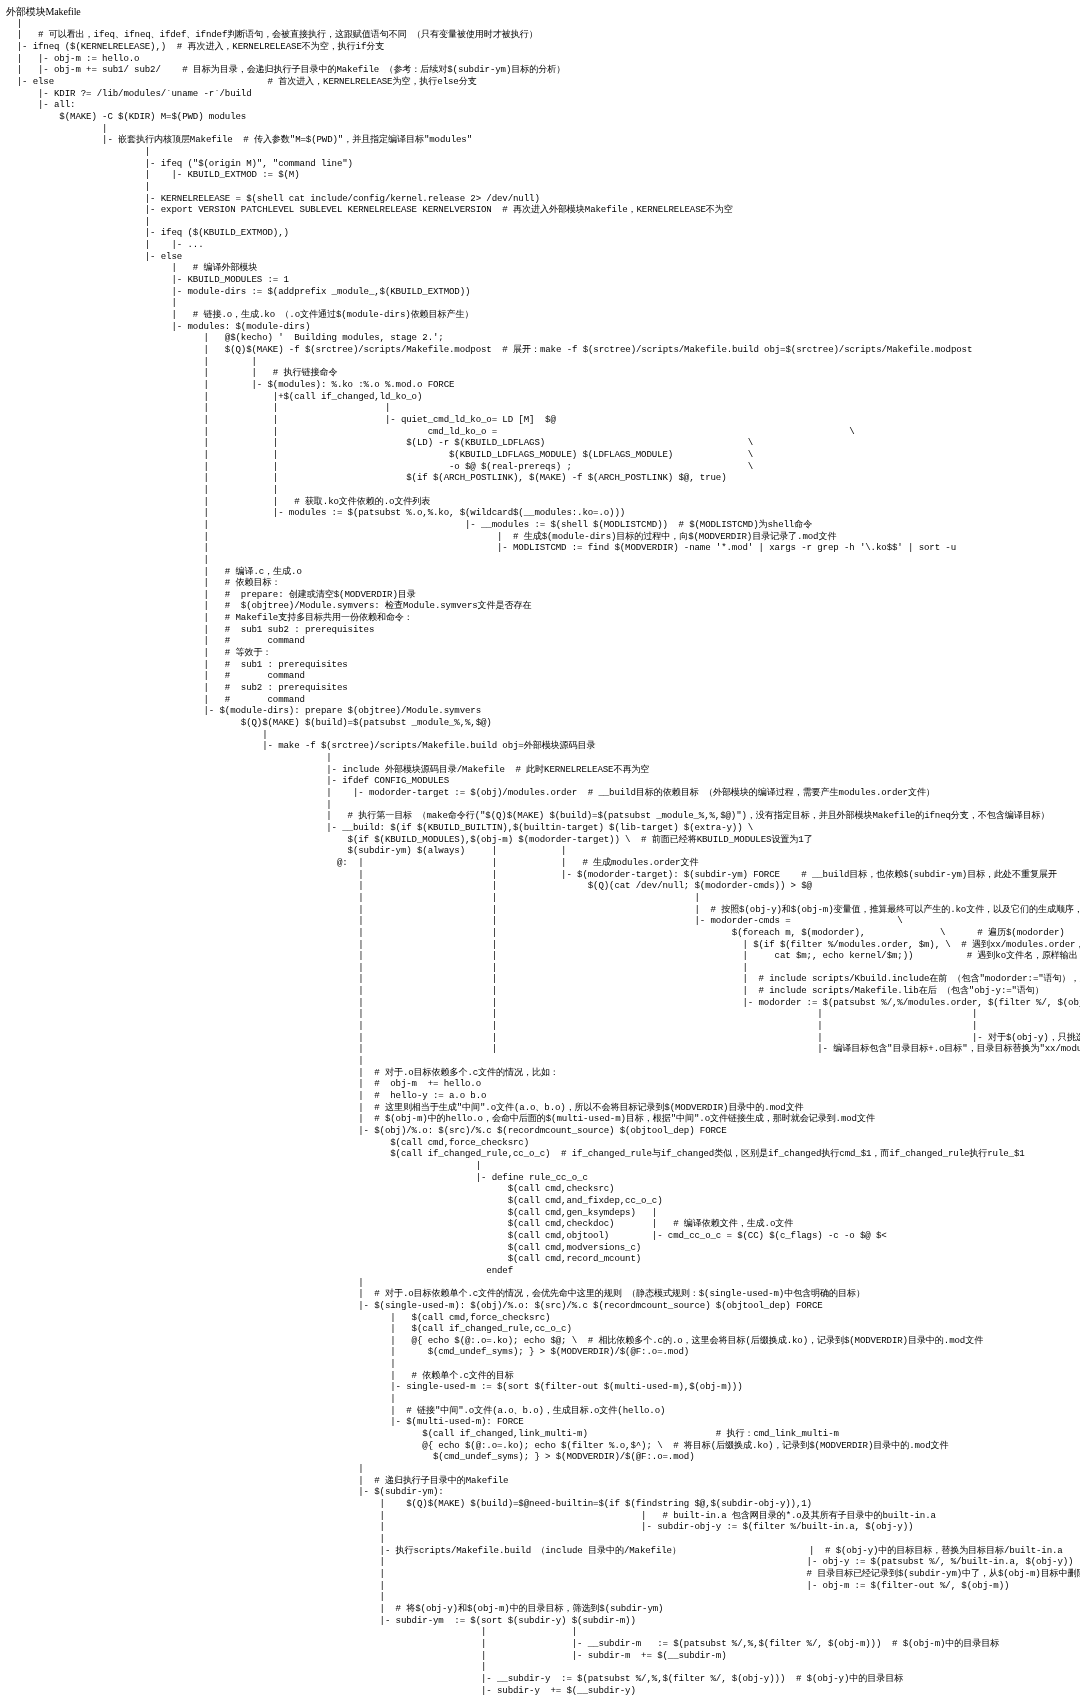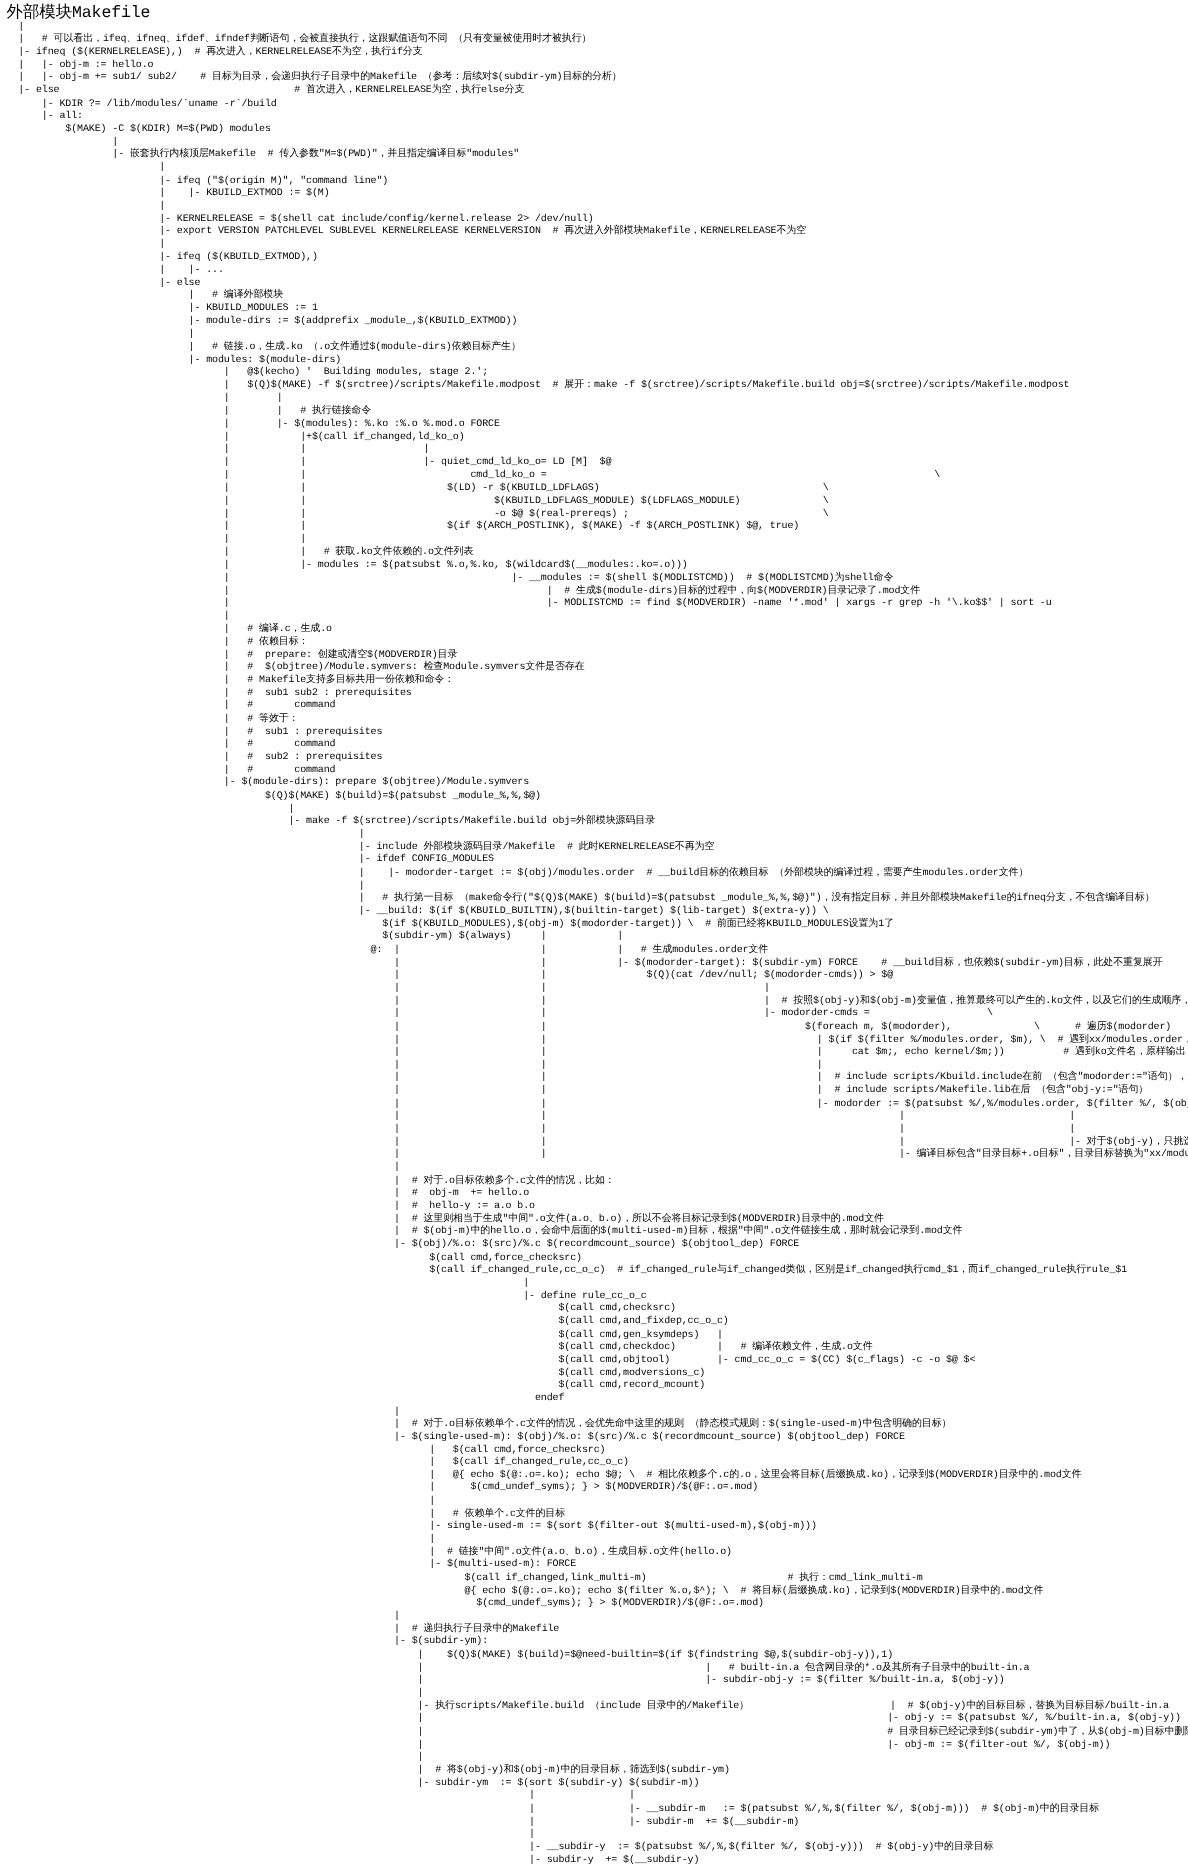--- a/index.html
+++ b/index.html
@@ -20,19 +20,20 @@
     color: #000000;
     white-space: pre;
     letter-spacing: -0.12px;
   }
   .line {
     white-space: pre;
     height: 11.66px;
     min-height: 11.66px;
   }
   .title-line {
-    font-size: 15px;
+    font-size: 10px;
+    font-family: Liberation Serif, serif;
   }
 </style>
 </head>
 <body>
 
 <div id="diagram"><div class="line title-line">外部模块Makefile</div><div class="line">  |</div><div class="line">  |   # 可以看出，ifeq、ifneq、ifdef、ifndef判断语句，会被直接执行，这跟赋值语句不同 （只有变量被使用时才被执行）</div><div class="line">  |- ifneq ($(KERNELRELEASE),)  # 再次进入，KERNELRELEASE不为空，执行if分支</div><div class="line">  |   |- obj-m := hello.o</div><div class="line">  |   |- obj-m += sub1/ sub2/    # 目标为目录，会递归执行子目录中的Makefile （参考：后续对$(subdir-ym)目标的分析）</div><div class="line">  |- else                                        # 首次进入，KERNELRELEASE为空，执行else分支</div><div class="line">      |- KDIR ?= /lib/modules/`uname -r`/build</div><div class="line">      |- all:</div><div class="line">          $(MAKE) -C $(KDIR) M=$(PWD) modules</div><div class="line">                  |</div><div class="line">                  |- 嵌套执行内核顶层Makefile  # 传入参数"M=$(PWD)"，并且指定编译目标"modules"</div><div class="line">                          |</div><div class="line">                          |- ifeq ("$(origin M)", "command line")</div><div class="line">                          |    |- KBUILD_EXTMOD := $(M)</div><div class="line">                          |</div><div class="line">                          |- KERNELRELEASE = $(shell cat include/config/kernel.release 2&gt; /dev/null)</div><div class="line">                          |- export VERSION PATCHLEVEL SUBLEVEL KERNELRELEASE KERNELVERSION  # 再次进入外部模块Makefile，KERNELRELEASE不为空</div><div class="line">                          |</div><div class="line">                          |- ifeq ($(KBUILD_EXTMOD),)</div><div class="line">                          |    |- ...</div><div class="line">                          |- else</div><div class="line">                               |   # 编译外部模块</div><div class="line">                               |- KBUILD_MODULES := 1</div><div class="line">                               |- module-dirs := $(addprefix _module_,$(KBUILD_EXTMOD))</div><div class="line">                               |</div><div class="line">                               |   # 链接.o，生成.ko （.o文件通过$(module-dirs)依赖目标产生）</div><div class="line">                               |- modules: $(module-dirs)</div><div class="line">                                     |   @$(kecho) '  Building modules, stage 2.';</div><div class="line">                                     |   $(Q)$(MAKE) -f $(srctree)/scripts/Makefile.modpost  # 展开：make -f $(srctree)/scripts/Makefile.build obj=$(srctree)/scripts/Makefile.modpost</div><div class="line">                                     |        |</div><div class="line">                                     |        |   # 执行链接命令</div><div class="line">                                     |        |- $(modules): %.ko :%.o %.mod.o FORCE</div><div class="line">                                     |            |+$(call if_changed,ld_ko_o)</div><div class="line">                                     |            |                    |</div><div class="line">                                     |            |                    |- quiet_cmd_ld_ko_o= LD [M]  $@</div><div class="line">                                     |            |                            cmd_ld_ko_o =                                                                  \</div><div class="line">                                     |            |                        $(LD) -r $(KBUILD_LDFLAGS)                                      \</div><div class="line">                                     |            |                                $(KBUILD_LDFLAGS_MODULE) $(LDFLAGS_MODULE)              \</div><div class="line">                                     |            |                                -o $@ $(real-prereqs) ;                                 \</div><div class="line">                                     |            |                        $(if $(ARCH_POSTLINK), $(MAKE) -f $(ARCH_POSTLINK) $@, true)</div><div class="line">                                     |            |</div><div class="line">                                     |            |   # 获取.ko文件依赖的.o文件列表</div><div class="line">                                     |            |- modules := $(patsubst %.o,%.ko, $(wildcard$(__modules:.ko=.o)))</div><div class="line">                                     |                                                |- __modules := $(shell $(MODLISTCMD))  # $(MODLISTCMD)为shell命令</div><div class="line">                                     |                                                      |  # 生成$(module-dirs)目标的过程中，向$(MODVERDIR)目录记录了.mod文件</div><div class="line">                                     |                                                      |- MODLISTCMD := find $(MODVERDIR) -name '*.mod' | xargs -r grep -h '\.ko$$' | sort -u</div><div class="line">                                     |</div><div class="line">                                     |   # 编译.c，生成.o</div><div class="line">                                     |   # 依赖目标：</div><div class="line">                                     |   #  prepare: 创建或清空$(MODVERDIR)目录</div><div class="line">                                     |   #  $(objtree)/Module.symvers: 检查Module.symvers文件是否存在</div><div class="line">                                     |   # Makefile支持多目标共用一份依赖和命令：</div><div class="line">                                     |   #  sub1 sub2 : prerequisites</div><div class="line">                                     |   #       command</div><div class="line">                                     |   # 等效于：</div><div class="line">                                     |   #  sub1 : prerequisites</div><div class="line">                                     |   #       command</div><div class="line">                                     |   #  sub2 : prerequisites</div><div class="line">                                     |   #       command</div><div class="line">                                     |- $(module-dirs): prepare $(objtree)/Module.symvers</div><div class="line">                                            $(Q)$(MAKE) $(build)=$(patsubst _module_%,%,$@)</div><div class="line">                                                |</div><div class="line">                                                |- make -f $(srctree)/scripts/Makefile.build obj=外部模块源码目录</div><div class="line">                                                            |</div><div class="line">                                                            |- include 外部模块源码目录/Makefile  # 此时KERNELRELEASE不再为空</div><div class="line">                                                            |- ifdef CONFIG_MODULES</div><div class="line">                                                            |    |- modorder-target := $(obj)/modules.order  # __build目标的依赖目标 （外部模块的编译过程，需要产生modules.order文件）</div><div class="line">                                                            |</div><div class="line">                                                            |   # 执行第一目标 （make命令行("$(Q)$(MAKE) $(build)=$(patsubst _module_%,%,$@)")，没有指定目标，并且外部模块Makefile的ifneq分支，不包含编译目标）</div><div class="line">                                                            |- __build: $(if $(KBUILD_BUILTIN),$(builtin-target) $(lib-target) $(extra-y)) \</div><div class="line">                                                                $(if $(KBUILD_MODULES),$(obj-m) $(modorder-target)) \  # 前面已经将KBUILD_MODULES设置为1了</div><div class="line">                                                                $(subdir-ym) $(always)     |            |</div><div class="line">                                                              @:  |                        |            |   # 生成modules.order文件</div><div class="line">                                                                  |                        |            |- $(modorder-target): $(subdir-ym) FORCE    # __build目标，也依赖$(subdir-ym)目标，此处不重复展开</div><div class="line">                                                                  |                        |                 $(Q)(cat /dev/null; $(modorder-cmds)) &gt; $@</div><div class="line">                                                                  |                        |                                     |</div><div class="line">                                                                  |                        |                                     |  # 按照$(obj-y)和$(obj-m)变量值，推算最终可以产生的.ko文件，以及它们的生成顺序，记录到modules.order文件</div><div class="line">                                                                  |                        |                                     |- modorder-cmds =                    \</div><div class="line">                                                                  |                        |                                            $(foreach m, $(modorder),              \      # 遍历$(modorder)</div><div class="line">                                                                  |                        |                                              | $(if $(filter %/modules.order, $m), \  # 遇到xx/modules.order，输出文件内容</div><div class="line">                                                                  |                        |                                              |     cat $m;, echo kernel/$m;))          # 遇到ko文件名，原样输出</div><div class="line">                                                                  |                        |                                              |</div><div class="line">                                                                  |                        |                                              |  # include scripts/Kbuild.include在前 （包含"modorder:="语句），所以用的是:= （延迟赋值）</div><div class="line">                                                                  |                        |                                              |  # include scripts/Makefile.lib在后 （包含"obj-y:="语句）</div><div class="line">                                                                  |                        |                                              |- modorder := $(patsubst %/,%/modules.order, $(filter %/, $(obj-y)) $(obj-m:.o=.ko))</div><div class="line">                                                                  |                        |                                                            |                            |                    |- xx.o -&gt; xx.ko (hello.ko)</div><div class="line">                                                                  |                        |                                                            |                            |                    |- 目录保持不变 （sub1 sub2)</div><div class="line">                                                                  |                        |                                                            |                            |- 对于$(obj-y)，只挑选目录目标</div><div class="line">                                                                  |                        |                                                            |- 编译目标包含"目录目标+.o目标"，目录目标替换为"xx/modules.order"，.o目标替换为xx.ko</div><div class="line">                                                                  |</div><div class="line">                                                                  |  # 对于.o目标依赖多个.c文件的情况，比如：</div><div class="line">                                                                  |  #  obj-m  += hello.o</div><div class="line">                                                                  |  #  hello-y := a.o b.o</div><div class="line">                                                                  |  # 这里则相当于生成"中间".o文件(a.o、b.o)，所以不会将目标记录到$(MODVERDIR)目录中的.mod文件</div><div class="line">                                                                  |  # $(obj-m)中的hello.o，会命中后面的$(multi-used-m)目标，根据"中间".o文件链接生成，那时就会记录到.mod文件</div><div class="line">                                                                  |- $(obj)/%.o: $(src)/%.c $(recordmcount_source) $(objtool_dep) FORCE</div><div class="line">                                                                        $(call cmd,force_checksrc)</div><div class="line">                                                                        $(call if_changed_rule,cc_o_c)  # if_changed_rule与if_changed类似，区别是if_changed执行cmd_$1，而if_changed_rule执行rule_$1</div><div class="line">                                                                                        |</div><div class="line">                                                                                        |- define rule_cc_o_c</div><div class="line">                                                                                              $(call cmd,checksrc)</div><div class="line">                                                                                              $(call cmd,and_fixdep,cc_o_c)</div><div class="line">                                                                                              $(call cmd,gen_ksymdeps)   |</div><div class="line">                                                                                              $(call cmd,checkdoc)       |   # 编译依赖文件，生成.o文件</div><div class="line">                                                                                              $(call cmd,objtool)        |- cmd_cc_o_c = $(CC) $(c_flags) -c -o $@ $&lt;</div><div class="line">                                                                                              $(call cmd,modversions_c)</div><div class="line">                                                                                              $(call cmd,record_mcount)</div><div class="line">                                                                                          endef</div><div class="line">                                                                  |</div><div class="line">                                                                  |  # 对于.o目标依赖单个.c文件的情况，会优先命中这里的规则 （静态模式规则：$(single-used-m)中包含明确的目标）</div><div class="line">                                                                  |- $(single-used-m): $(obj)/%.o: $(src)/%.c $(recordmcount_source) $(objtool_dep) FORCE</div><div class="line">                                                                        |   $(call cmd,force_checksrc)</div><div class="line">                                                                        |   $(call if_changed_rule,cc_o_c)</div><div class="line">                                                                        |   @{ echo $(@:.o=.ko); echo $@; \  # 相比依赖多个.c的.o，这里会将目标(后缀换成.ko)，记录到$(MODVERDIR)目录中的.mod文件</div><div class="line">                                                                        |      $(cmd_undef_syms); } &gt; $(MODVERDIR)/$(@F:.o=.mod)</div><div class="line">                                                                        |</div><div class="line">                                                                        |   # 依赖单个.c文件的目标</div><div class="line">                                                                        |- single-used-m := $(sort $(filter-out $(multi-used-m),$(obj-m)))</div><div class="line">                                                                        |</div><div class="line">                                                                        |  # 链接"中间".o文件(a.o、b.o)，生成目标.o文件(hello.o)</div><div class="line">                                                                        |- $(multi-used-m): FORCE</div><div class="line">                                                                              $(call if_changed,link_multi-m)                        # 执行：cmd_link_multi-m</div><div class="line">                                                                              @{ echo $(@:.o=.ko); echo $(filter %.o,$^); \  # 将目标(后缀换成.ko)，记录到$(MODVERDIR)目录中的.mod文件</div><div class="line">                                                                                $(cmd_undef_syms); } &gt; $(MODVERDIR)/$(@F:.o=.mod)</div><div class="line">                                                                  |</div><div class="line">                                                                  |  # 递归执行子目录中的Makefile</div><div class="line">                                                                  |- $(subdir-ym):</div><div class="line">                                                                      |    $(Q)$(MAKE) $(build)=$@need-builtin=$(if $(findstring $@,$(subdir-obj-y)),1)</div><div class="line">                                                                      |                                                |   # built-in.a 包含网目录的*.o及其所有子目录中的built-in.a</div><div class="line">                                                                      |                                                |- subdir-obj-y := $(filter %/built-in.a, $(obj-y))</div><div class="line">                                                                      |</div><div class="line">                                                                      |- 执行scripts/Makefile.build （include 目录中的/Makefile）                        |  # $(obj-y)中的目标目标，替换为目标目标/built-in.a</div><div class="line">                                                                      |                                                                               |- obj-y := $(patsubst %/, %/built-in.a, $(obj-y))</div><div class="line">                                                                      |                                                                               # 目录目标已经记录到$(subdir-ym)中了，从$(obj-m)目标中删除</div><div class="line">                                                                      |                                                                               |- obj-m := $(filter-out %/, $(obj-m))</div><div class="line">                                                                      |</div><div class="line">                                                                      |  # 将$(obj-y)和$(obj-m)中的目录目标，筛选到$(subdir-ym)</div><div class="line">                                                                      |- subdir-ym  := $(sort $(subdir-y) $(subdir-m))</div><div class="line">                                                                                         |                |</div><div class="line">                                                                                         |                |- __subdir-m   := $(patsubst %/,%,$(filter %/, $(obj-m)))  # $(obj-m)中的目录目标</div><div class="line">                                                                                         |                |- subdir-m  += $(__subdir-m)</div><div class="line">                                                                                         |</div><div class="line">                                                                                         |- __subdir-y  := $(patsubst %/,%,$(filter %/, $(obj-y)))  # $(obj-y)中的目录目标</div><div class="line">                                                                                         |- subdir-y  += $(__subdir-y)</div></div>
 
 </body></html>

